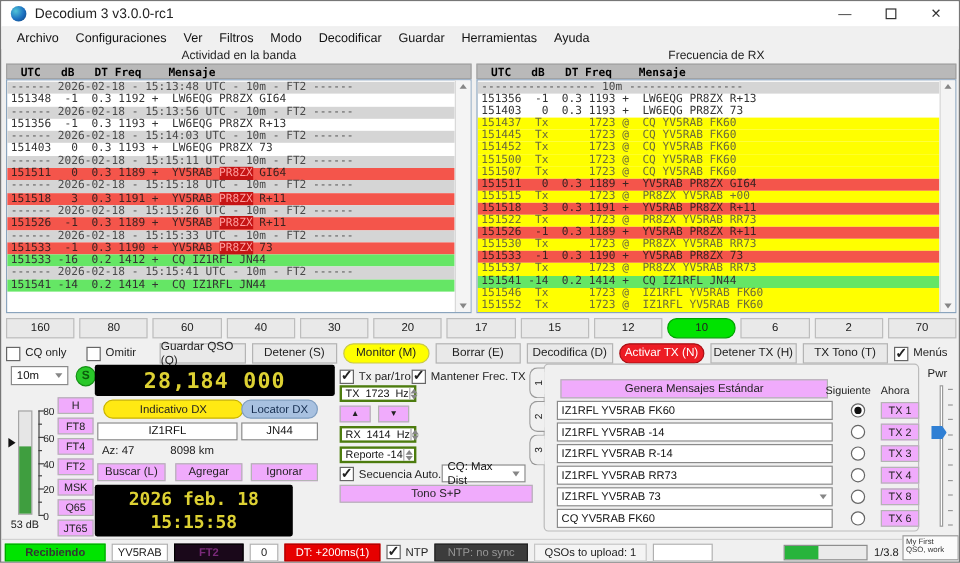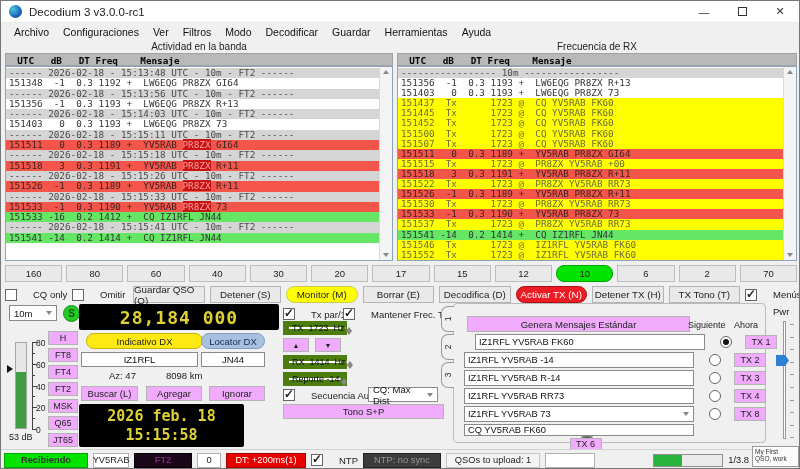--- a/index.html
+++ b/index.html
@@ -38,28 +38,28 @@
   
   .band-row{position:absolute;left:4px;top:264px;width:792px;height:17px;display:flex;gap:4px}
   .band-btn{flex:1;background:#e9e9e9;border:1px solid #bdbdbd;font-size:9.5px;color:#222;display:flex;align-items:center;justify-content:center}
   .band-btn.active{background:#00e300;border-color:#00a400;border-radius:8px}
   .control-row{position:absolute;left:4px;top:285px;width:792px;height:17px;display:flex;gap:5px;align-items:center}
   .ctl-btn{flex:1;height:17px;background:#e9e9e9;border:1px solid #b4b4b4;font-size:9.8px;color:#222;display:flex;align-items:center;justify-content:center}
   .ctl-btn.monitor{background:#ffff00;border-color:#c9c94a;border-radius:9px}
   .ctl-btn.tx{background:#ed1c24;border-color:#a80f15;border-radius:9px;color:#fff}
 
   
-  .cbrow{display:flex;align-items:center;gap:16px;font-size:9.5px;color:#222;white-space:nowrap}
+  .cbrow{display:flex;align-items:center;gap:4px;font-size:9.5px;color:#222;white-space:nowrap}
   .cb{width:12px;height:12px;border:1px solid #666;background:#fff;position:relative;flex:none}
   .cb.on::after{content:"✓";position:absolute;left:0px;top:-3px;font-size:12px;font-weight:bold;color:#222}
   .radio{width:12px;height:12px;border:1px solid #666;border-radius:50%;background:#fff;position:relative}
   .radio.on::after{content:"";position:absolute;left:2px;top:2px;width:6px;height:6px;border-radius:50%;background:#111}
   .btn{background:#f0abfc;border:1px solid #b4b4b4;font-size:9.5px;color:#222;display:flex;align-items:center;justify-content:center}
   .field{background:#fff;border:1px solid #8a8a8a;font-size:9.5px;color:#111;display:flex;align-items:center;justify-content:center}
-  .spinbox{position:absolute;background:#fff;border:6px solid #4d7c0f;font-size:9px;color:#111;display:flex;align-items:center}
+  .spinbox{position:absolute;background:#fff;border:2px solid #4d7c0f;font-size:9px;color:#111;display:flex;align-items:center}
   .spinbox .txt{flex:1;padding-left:3px;white-space:pre}
   .spincol{width:12px;align-self:stretch;border-left:1px solid #aaa;display:flex;flex-direction:column;align-items:center;justify-content:space-around}
   .spincol .tri-up,.spincol .tri-dn{border-left-width:3px;border-right-width:3px}
   .selbox{position:absolute;background:#fff;border:1px solid #8a8a8a;font-size:9.5px;color:#111;display:flex;align-items:center;padding-left:4px}
   .selbox .tri-dn{margin-left:auto;margin-right:4px}
 
   .lcd{position:absolute;background:#000;border-radius:2px;color:#ddd133;font-family:"DejaVu Sans Mono",monospace;display:flex;flex-direction:column;align-items:center;justify-content:center}
   .freq{font-size:18px;font-weight:bold;letter-spacing:1px}
   .clockline{font-size:15px;font-weight:bold;line-height:19px}
 
@@ -94,21 +94,21 @@
   
   .pwr-label{position:absolute;left:772px;top:305px;font-size:9.5px;color:#222}
   .pwr-track{position:absolute;left:782px;top:320px;width:3px;height:118px;background:#fff;border:1px solid #999}
   .pwr-tick{position:absolute;left:789px;width:4px;height:1px;background:#999}
   .pwr-handle{position:absolute;left:775px;top:354px;width:13px;height:11px;background:#2f7fd4;clip-path:polygon(0 0,70% 0,100% 50%,70% 100%,0 100%)}
 
   
   .statusbar{position:absolute;left:0;top:448px;width:800px;height:21px;border-top:1px solid #d2d2d2;display:flex;align-items:center;gap:5px;padding:0 3px}
   .sb{height:15px;border:1px solid #b0b0b0;background:#fff;font-size:9.3px;color:#222;display:flex;align-items:center;justify-content:center;padding:0 4px;white-space:nowrap}
   .sb-receiving{width:84px;background:#00e400;border-color:#00a800;font-weight:bold;color:#333}
-  .sb-call{width:36px}
+  .sb-call{width:47px}
   .sb-mode{width:58px;background:#1a081a;border-color:#000;color:#7a2a7a;font-weight:bold}
   .sb-zero{width:24px}
   .sb-dt{width:80px;background:#e60000;border-color:#a00;color:#fff}
   .sb-ntpsync{width:78px;background:#3c3c3c;border-color:#222;color:#979797}
   .sb-qsos{width:94px;border-color:#c5c5c5;background:#f4f4f4}
   .sb-blank{width:50px}
   .progress{width:70px;height:13px;border:1px solid #8e8e8e;background:#eaeaea;position:relative}
   .progress-fill{position:absolute;left:0;top:0;bottom:0;width:40%;background:#28b43c}
   .ratio{font-size:9.3px;color:#222}
   .tooltip{position:absolute;left:751px;top:445px;width:47px;height:21px;background:#fbfbfb;border:1px solid #9a9a9a;font-size:6.5px;line-height:7px;color:#333;padding:1px 2px;overflow:hidden;z-index:9}
@@ -281,21 +281,21 @@
       <div class="btn mode-btn">MSK</div>
       <div class="btn mode-btn">Q65</div>
       <div class="btn mode-btn">JT65</div>
     </div>
 
   <div class="dxbtn yellowbtn" style="left:85px;top:332px;width:117px;height:16px">Indicativo DX</div>
   <div class="dxbtn bluebtn" style="left:200px;top:332px;width:64px;height:16px">Locator DX</div>
   <div class="field" style="position:absolute;left:80px;top:351px;width:117px;height:15px">IZ1RFL</div>
   <div class="field" style="position:absolute;left:200px;top:351px;width:64px;height:15px">JN44</div>
   <div style="position:absolute;left:84px;top:369px;width:176px;display:flex;font-size:9.5px;color:#222">
-    <span style="margin-left:24px">Az: 47</span>
+    <span style="margin-left:0">Az: 47</span>
     <span style="margin-left:30px">8098 km</span>
   </div>
   <div class="btn" style="position:absolute;left:80px;top:385px;width:57px;height:15px">Buscar (L)</div>
   <div class="btn" style="position:absolute;left:145px;top:385px;width:56px;height:15px">Agregar</div>
   <div class="btn" style="position:absolute;left:208px;top:385px;width:56px;height:15px">Ignorar</div>
 
   <div class="lcd" style="left:78px;top:403px;width:165px;height:43px">
     <span class="clockline">2026 feb. 18</span>
     <span class="clockline">15:15:58</span>
   </div>
@@ -341,21 +341,21 @@
   </div>
   <div class="btn" style="position:absolute;left:282px;top:403px;width:161px;height:15px">Tono S+P</div>
 
   <div id="vtabs"></div>
 
   <div class="groupbox">
     <div class="btn" style="position:absolute;left:13px;top:12px;width:223px;height:16px">Genera Mensajes Estándar</div>
     <div class="msg-col-label" style="left:234px;top:16px">Siguiente</div>
     <div class="msg-col-label" style="left:280px;top:16px">Ahora</div>
     <div id="msg-rows">
-        <div class="msg-row" style="top: 30px; margin-left: 11px;">
+        <div class="msg-row" style="top: 30px;">
           <div class="msg-input">IZ1RFL YV5RAB FK60</div>
           <span class="radio on"></span>
           <div class="btn">TX 1</div>
         </div>
         <div class="msg-row" style="top: 48px;">
           <div class="msg-input">IZ1RFL YV5RAB -14</div>
           <span class="radio"></span>
           <div class="btn">TX 2</div>
         </div>
         <div class="msg-row" style="top: 66px;">
@@ -366,21 +366,21 @@
         <div class="msg-row" style="top: 84px;">
           <div class="msg-input">IZ1RFL YV5RAB RR73</div>
           <span class="radio"></span>
           <div class="btn">TX 4</div>
         </div>
         <div class="msg-row" style="top: 102px;">
           <div class="msg-input">IZ1RFL YV5RAB 73<span class="tri-dn"></span></div>
           <span class="radio"></span>
           <div class="btn">TX 8</div>
         </div>
-        <div class="msg-row" style="top: 120px; flex-direction: column;">
+        <div class="msg-row" style="top: 120px;">
           <div class="msg-input">CQ YV5RAB FK60</div>
           <span class="radio"></span>
           <div class="btn">TX 6</div>
         </div>
       </div>
   </div>
 
   <div class="pwr-label">Pwr</div>
   <div class="pwr-track"></div>
   <div id="pwr-ticks">

